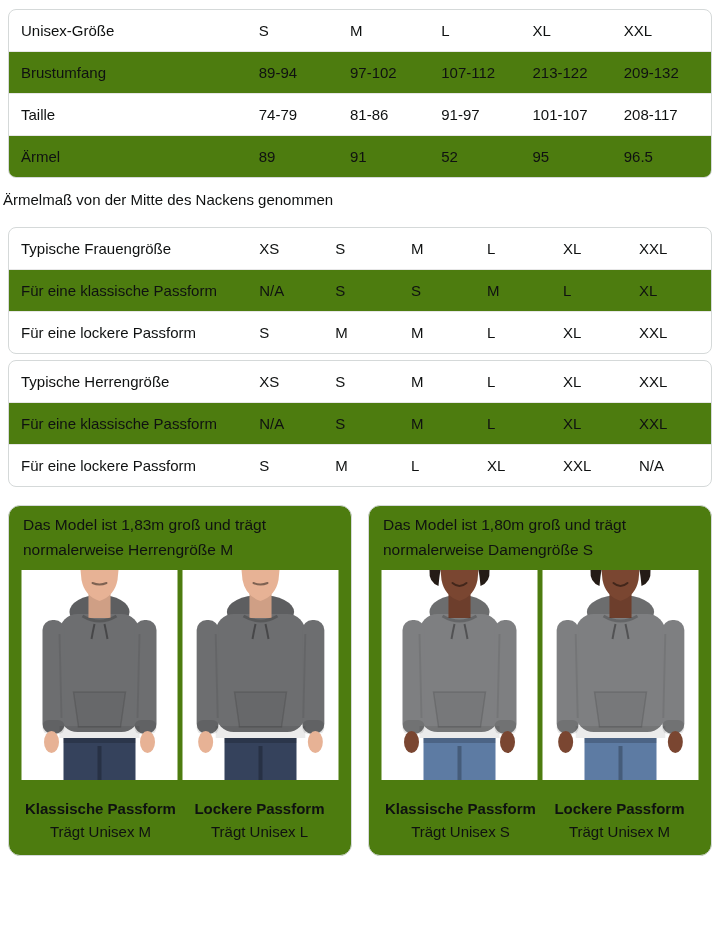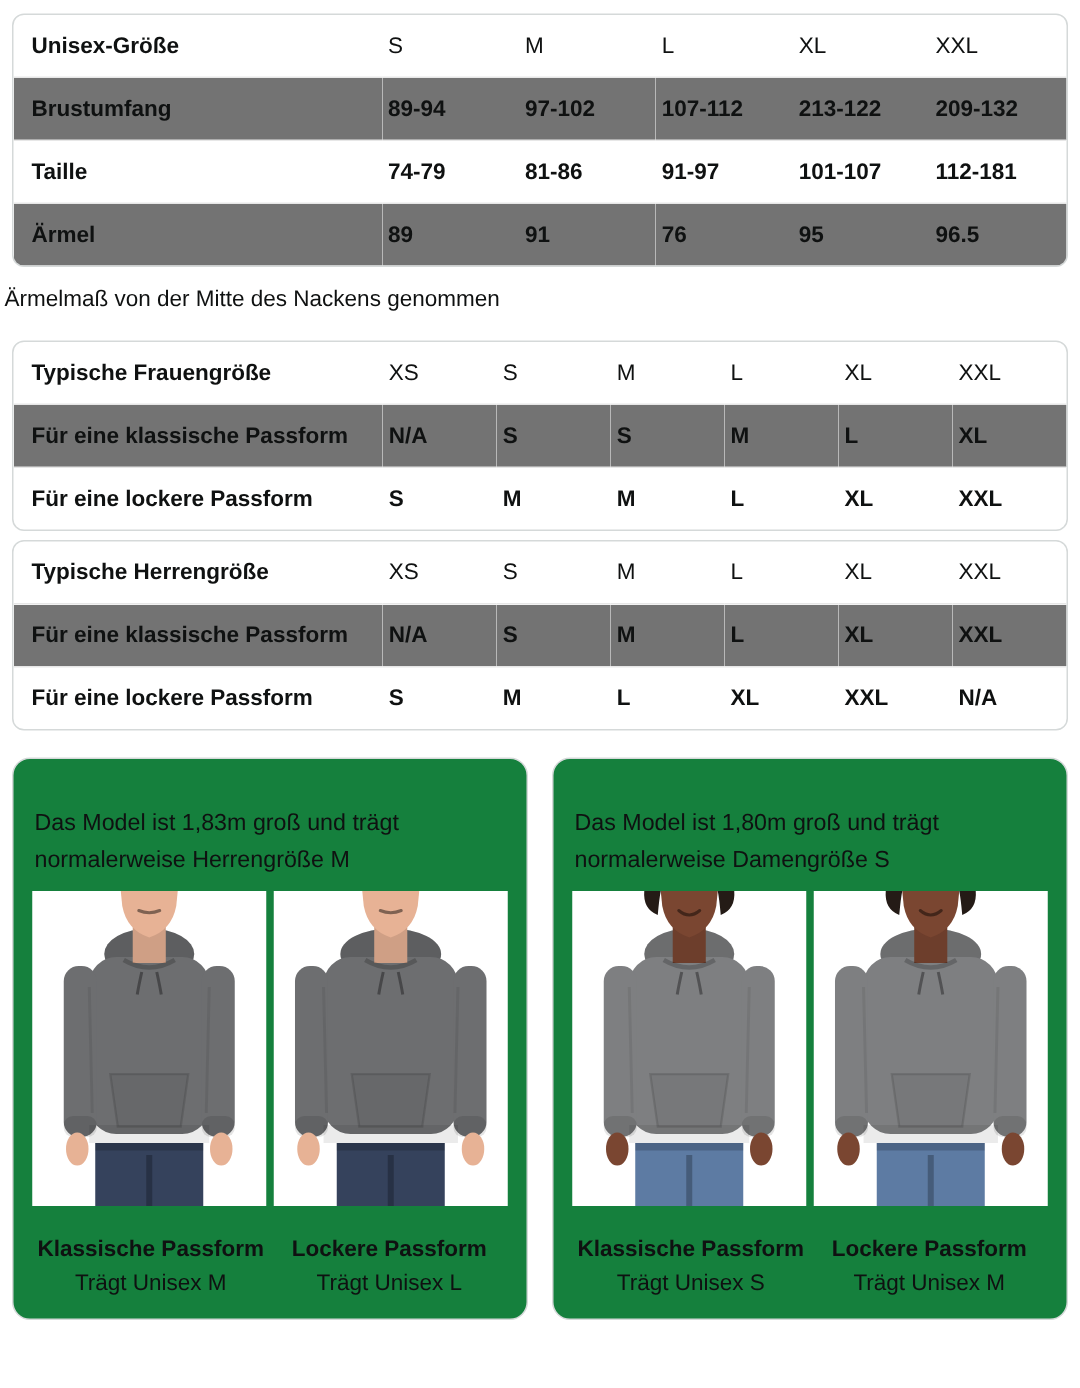--- a/index.html
+++ b/index.html
@@ -2,28 +2,28 @@
 <html><head>
 <meta charset="utf-8">
 <style>
   html,body{margin:0;padding:0;background:#fff;}
   body{width:720px;height:925px;font-family:"Liberation Sans",sans-serif;color:#0F1111;overflow:hidden;}
   .page{padding-top:3px;}
   .page-title{font-size:15.5px;font-weight:400;margin:0 8px 0 3px;line-height:20px;}
   .tbl{border:1px solid #D5D9D9;border-radius:8px;overflow:hidden;margin:6px 8px 0;background:#fff;}
   .tbl table{width:100%;border-collapse:collapse;table-layout:fixed;}
   .tbl td{height:41px;vertical-align:middle;font-size:15px;padding:0 0 0 4px;white-space:nowrap;overflow:hidden;}
-  .tbl td.lbl{font-weight:700;padding-left:12px;}
-  .tbl tr + tr td{border-top:1px solid #E7E7E7;font-weight:bold;}
-  .tbl tr.alt{background:#737373;}
+  .tbl td.lbl{font-weight:400;padding-left:12px;}
+  .tbl tr + tr td{border-top:1px solid #E7E7E7;}
+  .tbl tr.alt{background:#4d7c0f;}
   .note{font-size:15px;margin:13px 8px 0 3px;line-height:18px;}
   .section-h{font-size:14.5px;font-weight:400;margin:22px 8px 8px 3px;line-height:19px;}
   .tbl.gap{margin-top:18px;}
   .cards{display:flex;gap:16px;margin:18px 8px 0;}
-  .card{flex:1;border:1px solid #D5D9D9;border-radius:12px;padding:28px 12px 12px;background:#15803d;min-width:0;}
+  .card{flex:1;border:1px solid #D5D9D9;border-radius:12px;padding:4px 12px 12px;background:#4d7c0f;min-width:0;}
   .desc{font-size:15.5px;line-height:25px;margin:2px 2px 8px;}
   .photos{display:flex;gap:4px;}
   .photo{flex:1;height:210px;min-width:0;}
   .photo svg{width:100%;height:100%;display:block;}
   .caps{display:flex;margin-top:17px;}
   .cap{flex:1;text-align:center;font-size:15px;line-height:23px;min-width:0;}
   .cap b{display:block;font-weight:700;}
 </style>
 </head>
 <body>
@@ -57,27 +57,27 @@
         <td>107-112</td>
         <td>213-122</td>
         <td>209-132</td>
       </tr>
       <tr>
         <td class="lbl">Taille</td>
         <td>74-79</td>
         <td>81-86</td>
         <td>91-97</td>
         <td>101-107</td>
-        <td>112-181</td>
+        <td>208-117</td>
       </tr>
       <tr class="alt">
         <td class="lbl">Ärmel</td>
         <td>89</td>
         <td>91</td>
-        <td>76</td>
+        <td>52</td>
         <td>95</td>
         <td>96.5</td>
       </tr>
     </tbody>
       </table>
   </div>
 
   <p class="note">Ärmelmaß von der Mitte des Nackens genommen</p>
 
 

